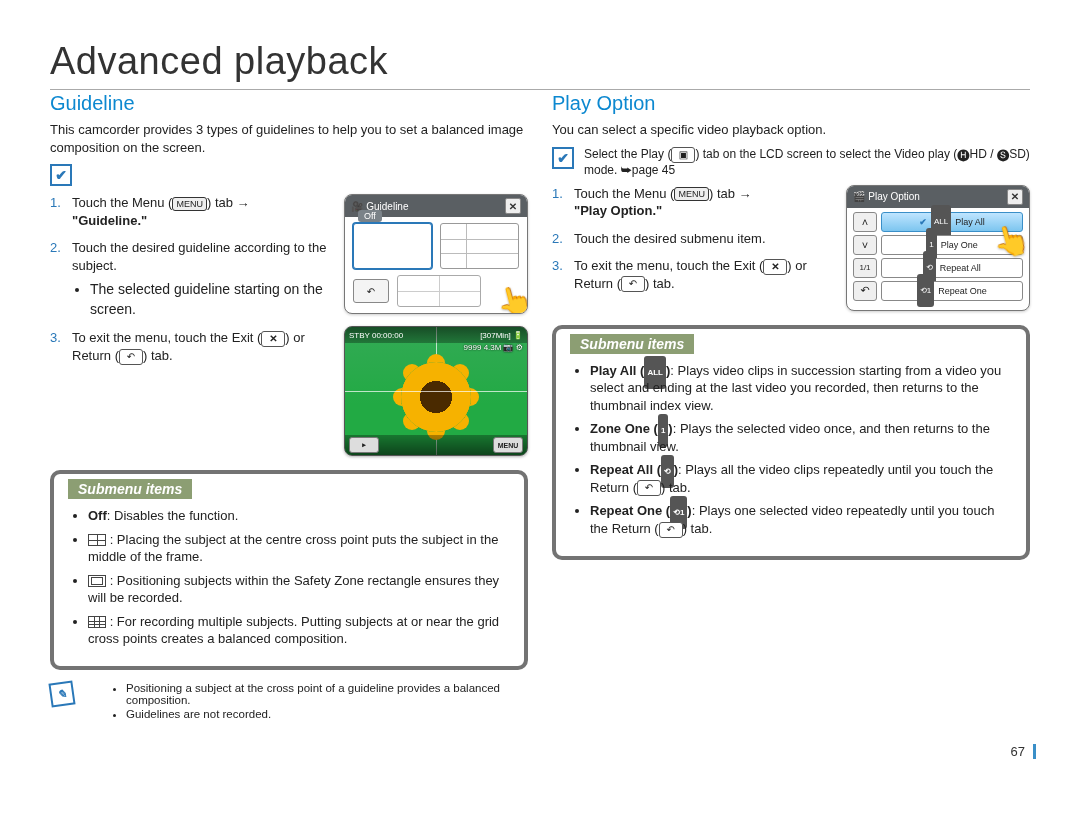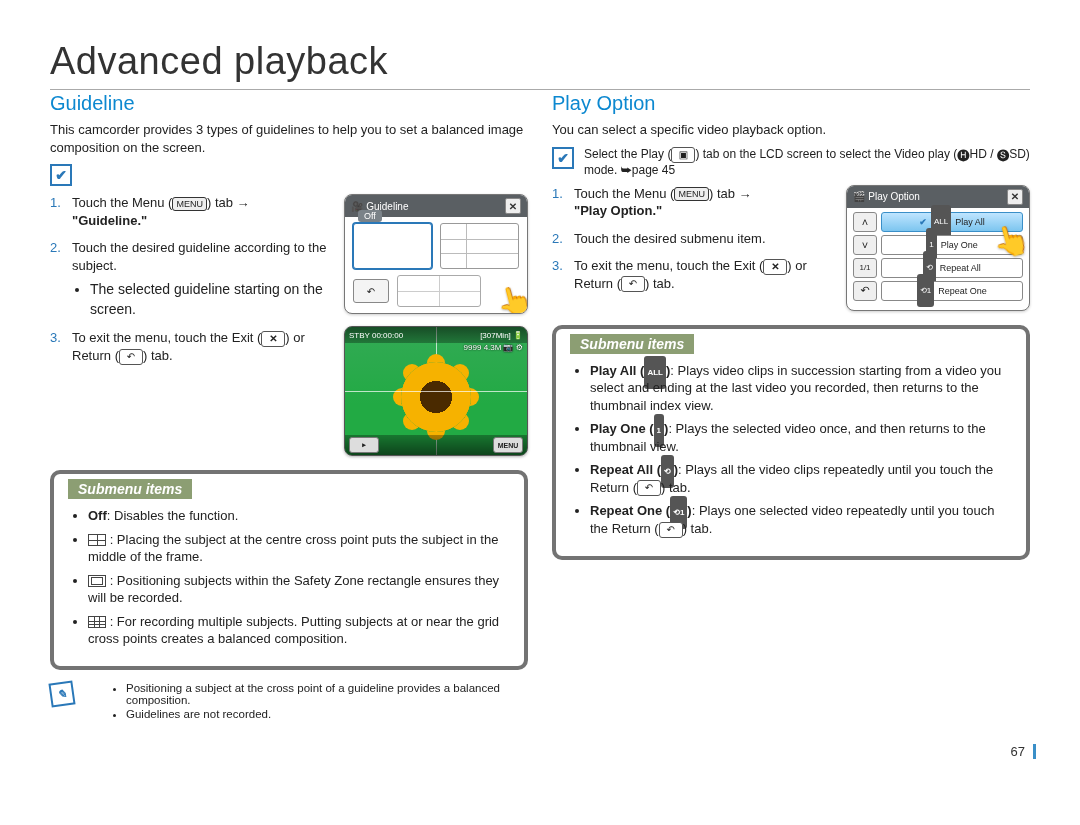--- a/index.html
+++ b/index.html
@@ -493,21 +493,21 @@
         </div>
       </div>
 
       <div class="submenu-box">
         <div class="submenu-title">Submenu items</div>
         <ul>
           <li>
             <b><span>Play All (</span><span class="po-badge">ALL</span><span>)</span></b><span>: Plays video clips in succession starting from a video you select and ending at the last video you recorded, then returns to the thumbnail index view.</span>
           </li>
           <li>
-            <b><span>Play One (</span><span class="po-badge">1</span><span>)</span></b><span>: Plays the selected video once, and then returns to the thumbnail view.</span>
+            <b><span>Zone One (</span><span class="po-badge">1</span><span>)</span></b><span>: Plays the selected video once, and then returns to the thumbnail view.</span>
           </li>
           <li>
             <b><span>Repeat All (</span><span class="po-badge">⟲</span><span>)</span></b><span>: Plays all the video clips repeatedly until you touch the Return (</span><span class="icon-pill">↶</span><span>) tab.</span>
           </li>
           <li>
             <b><span>Repeat One (</span><span class="po-badge">⟲1</span><span>)</span></b><span>: Plays one selected video repeatedly until you touch the Return (</span><span class="icon-pill">↶</span><span>) tab.</span>
           </li>
         </ul>
       </div>
     </div>

